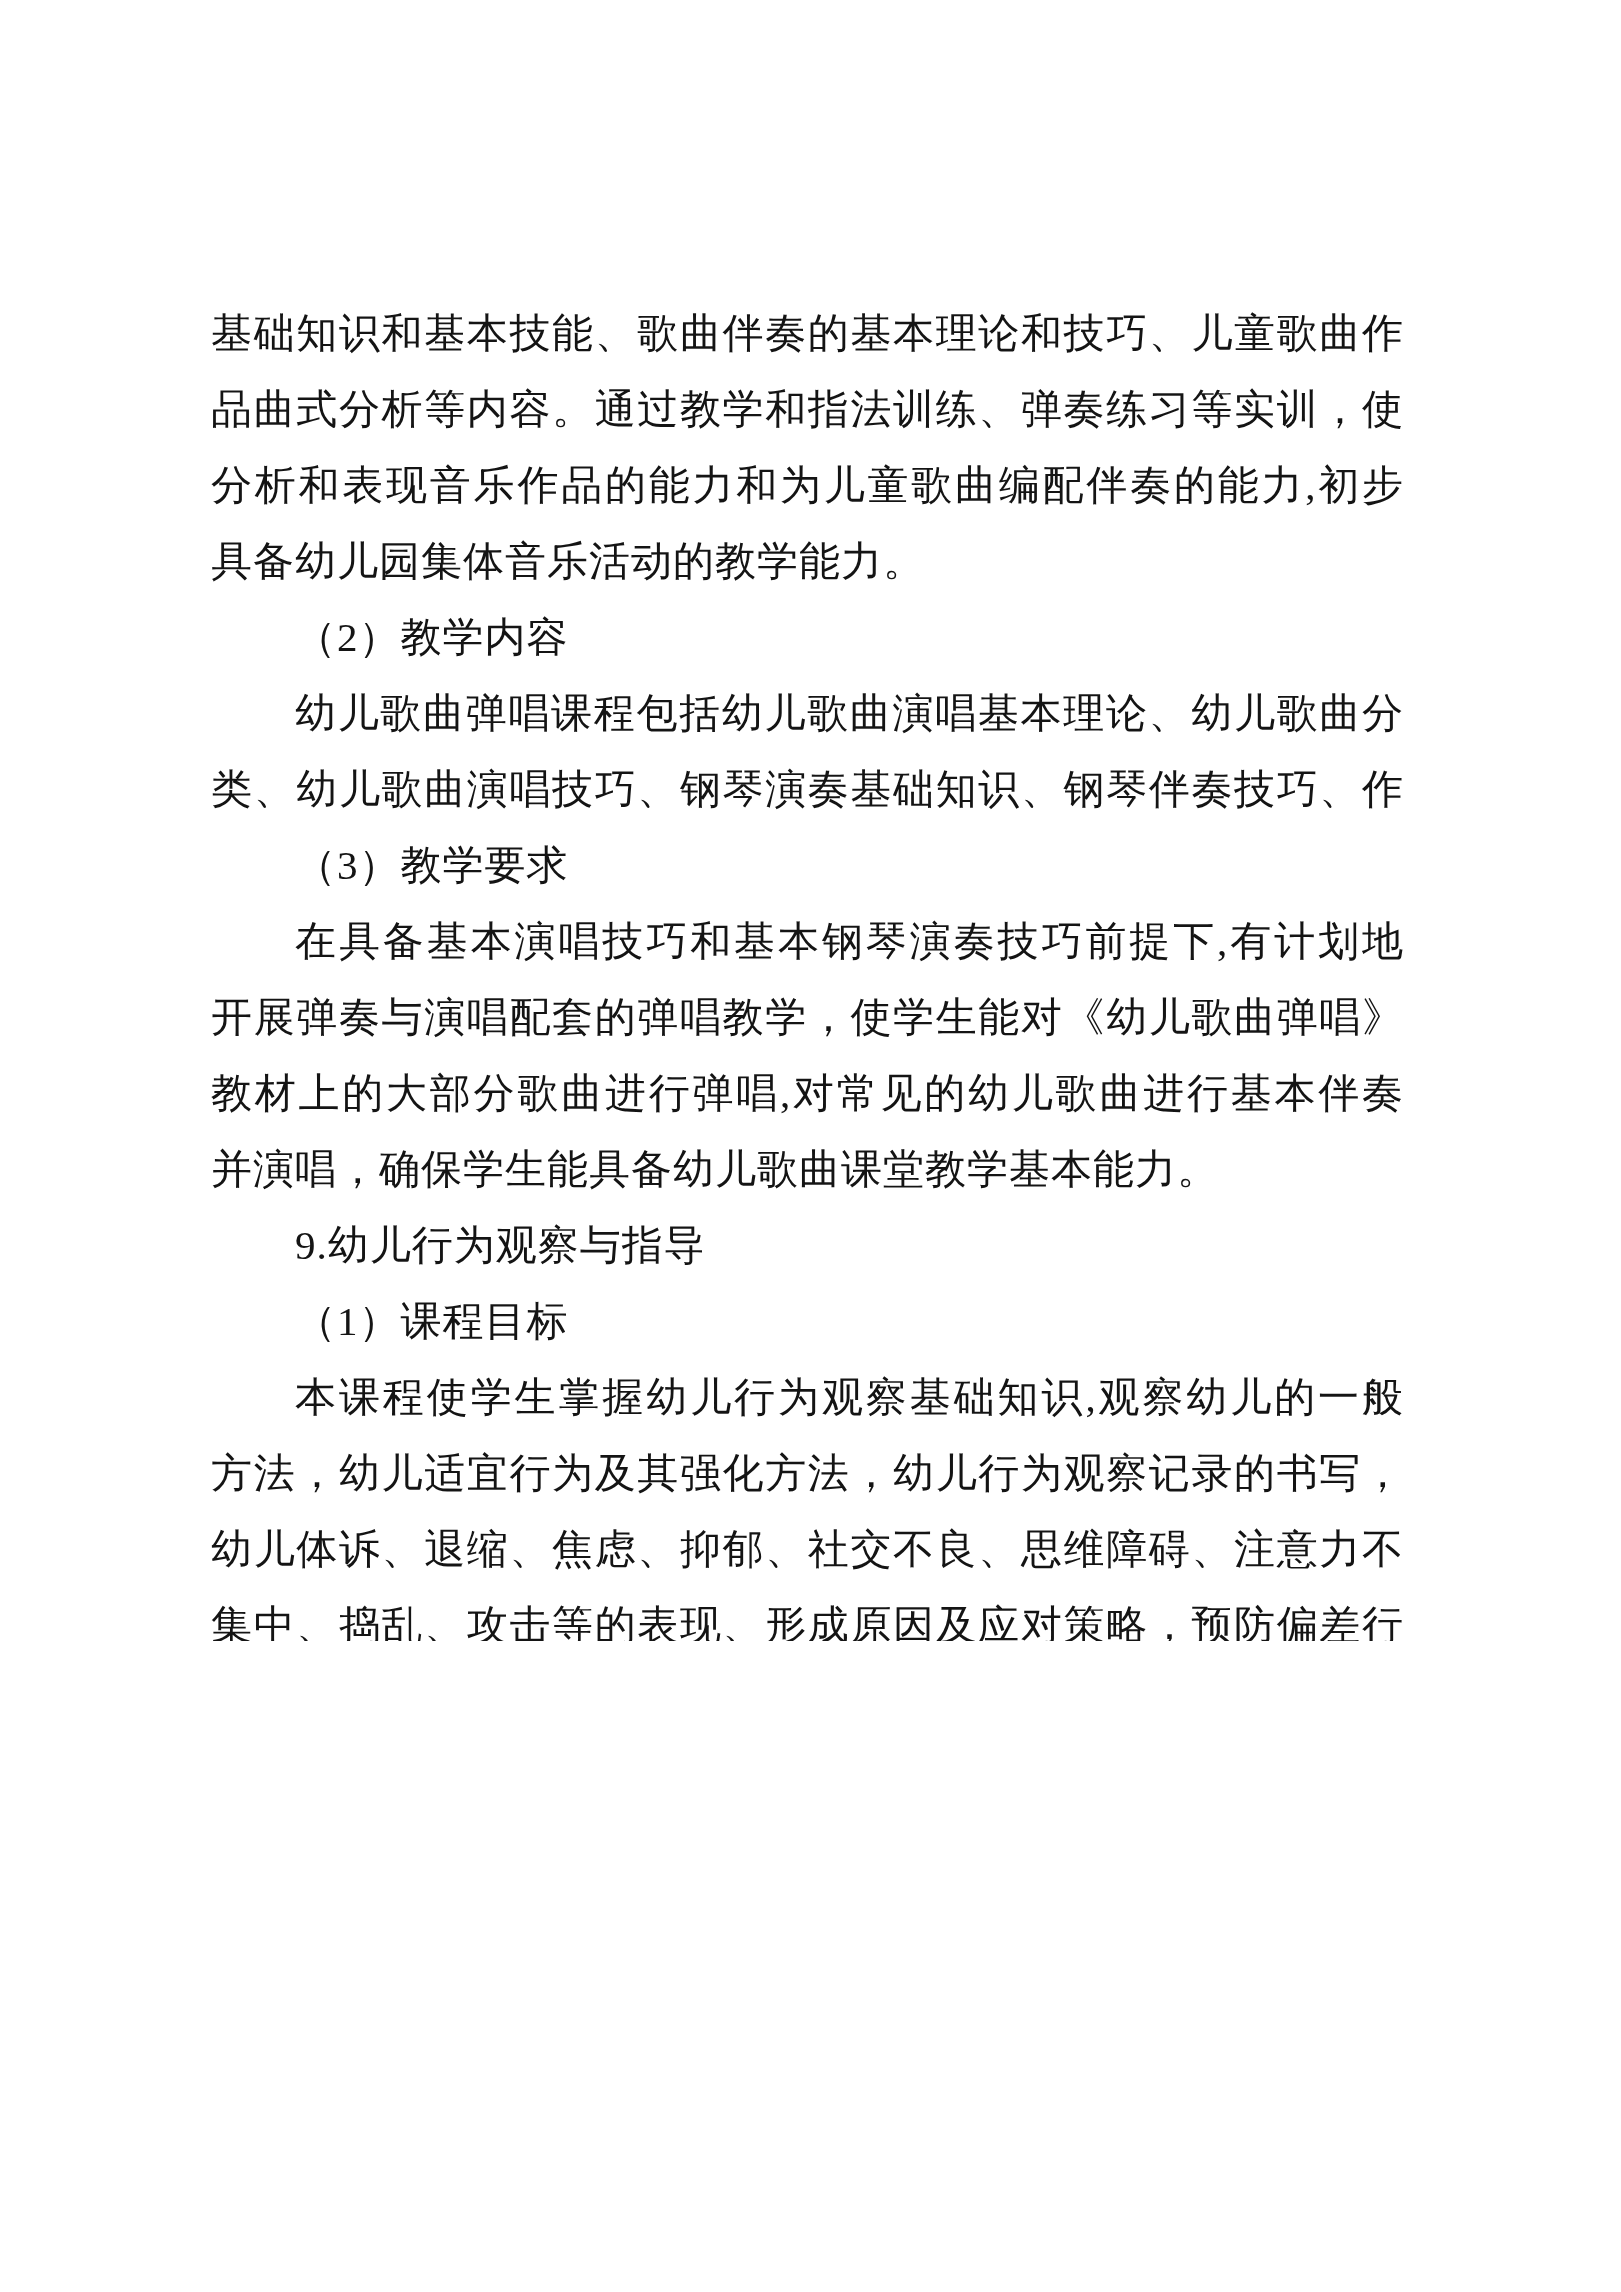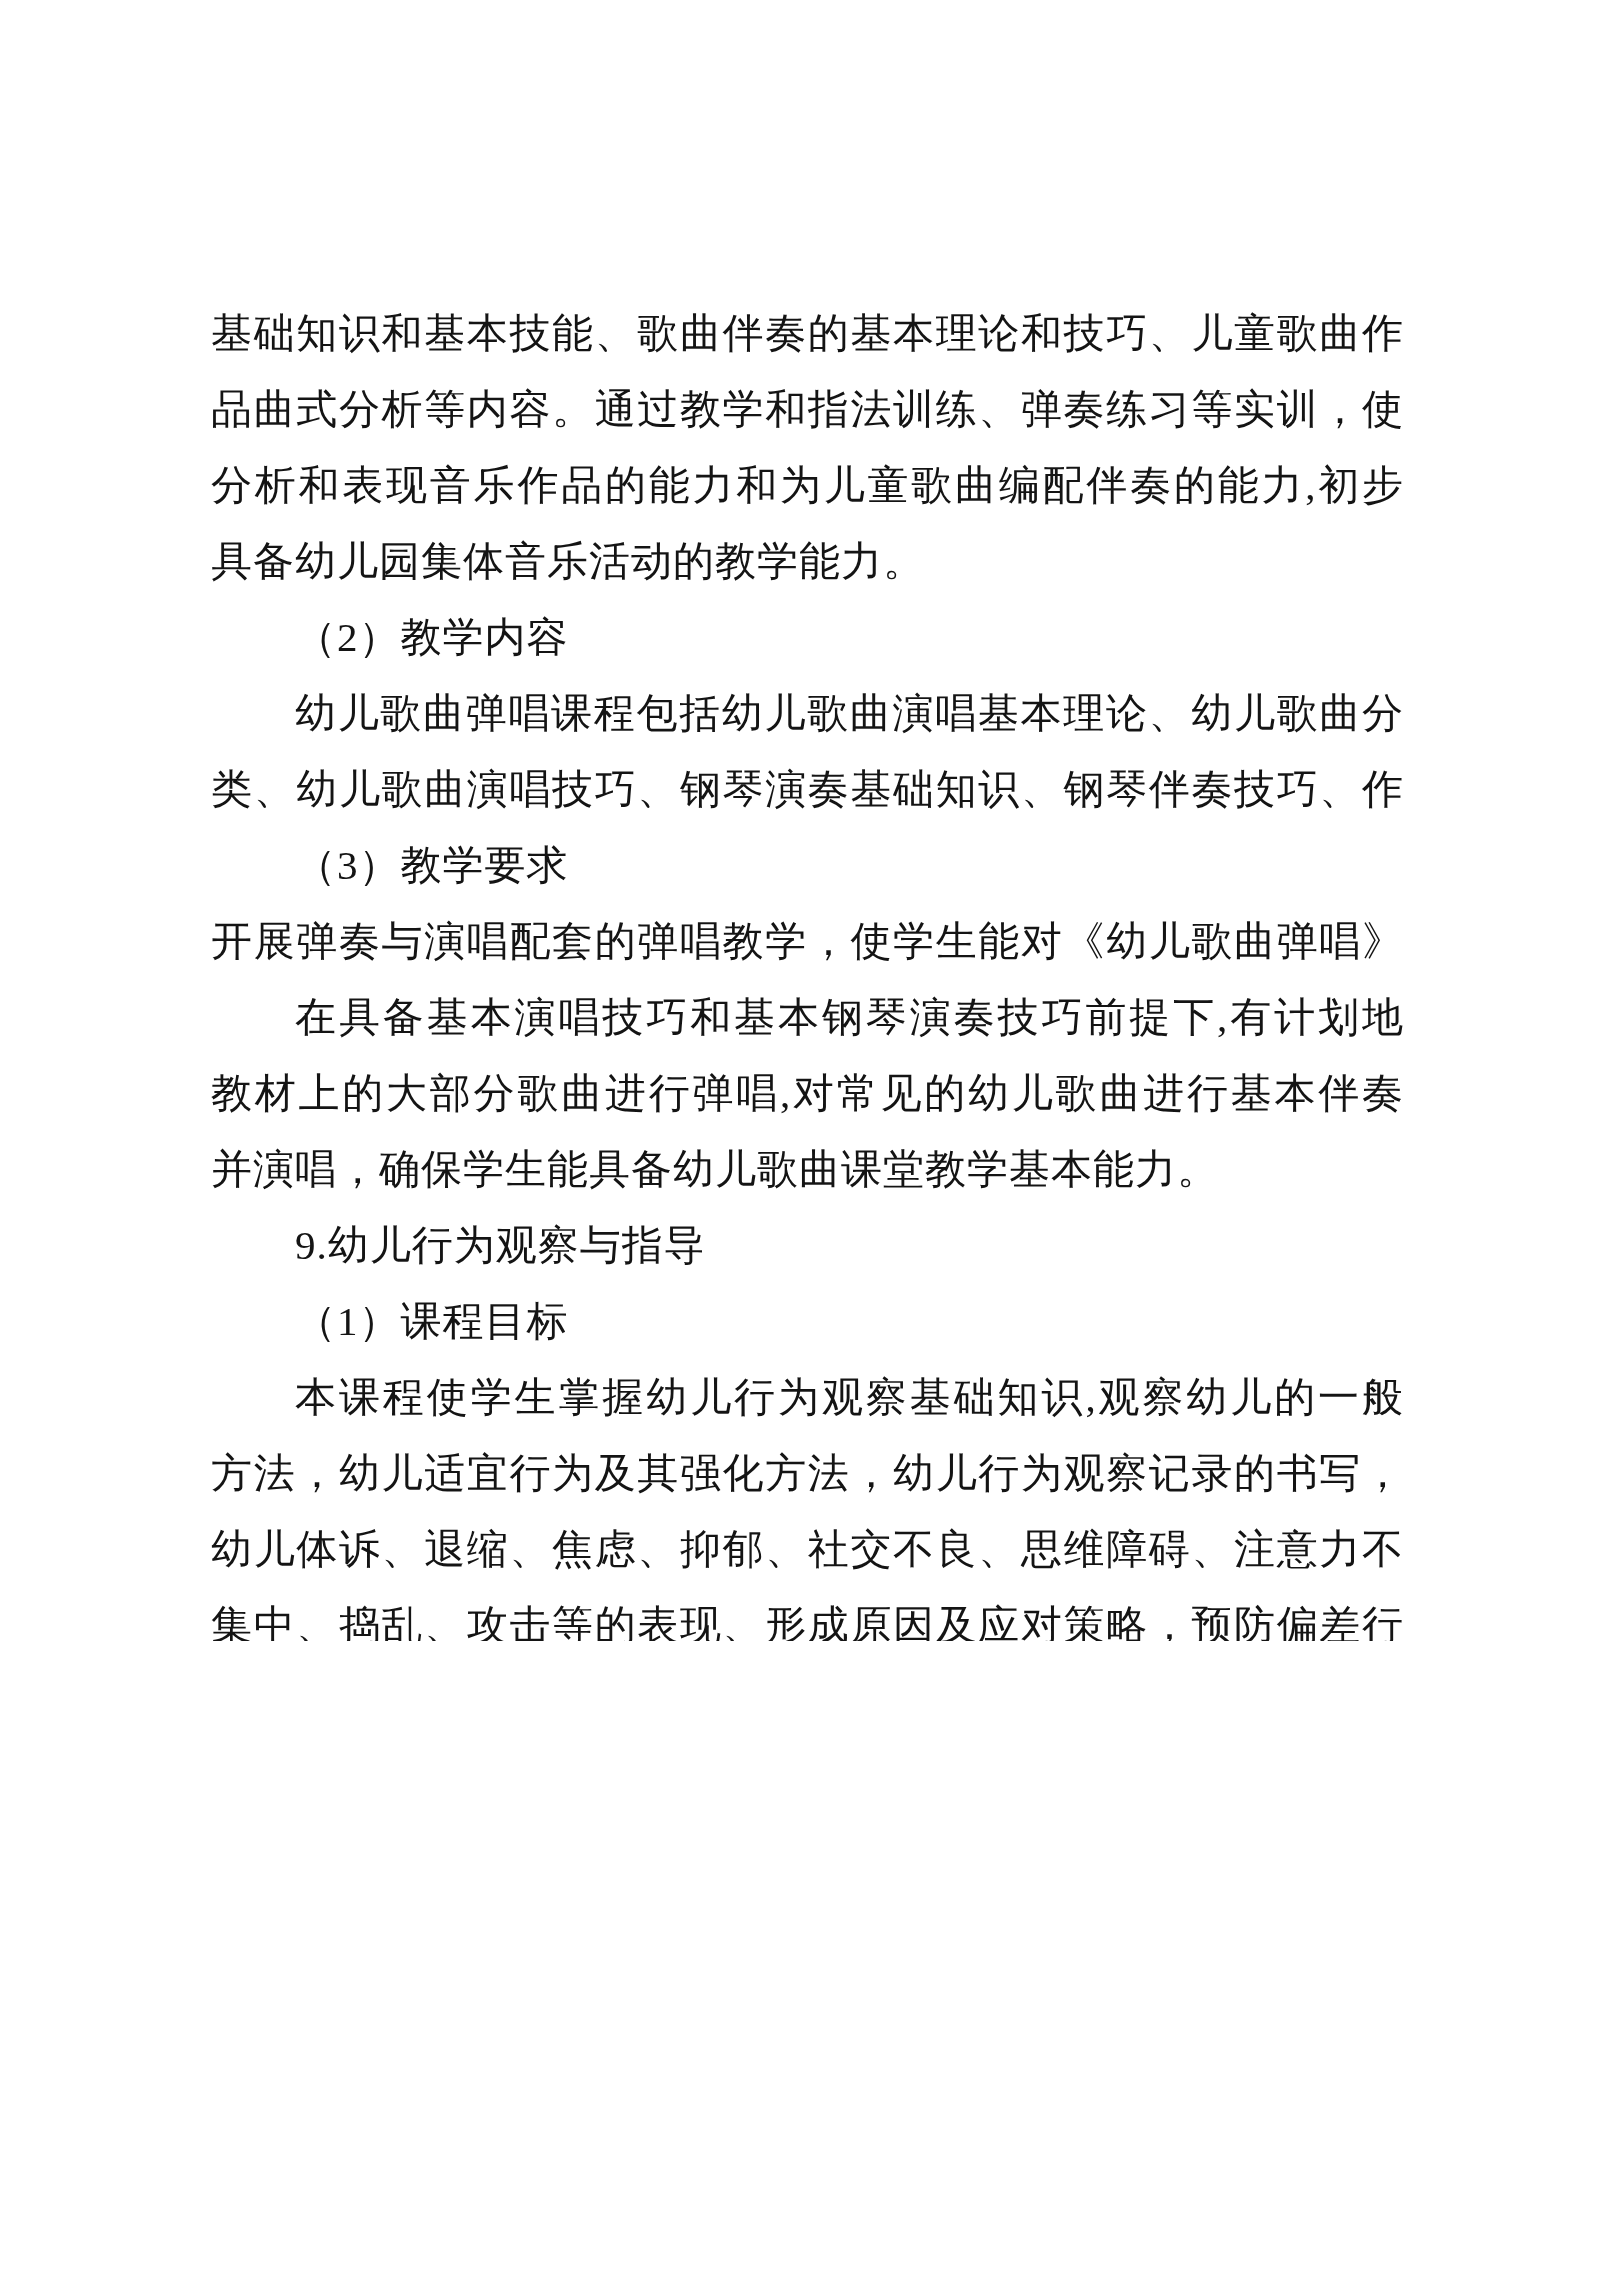--- a/index.html
+++ b/index.html
@@ -65,22 +65,22 @@
         <div class="line indent">（2）教学内容</div>
       </div>
       <div class="paragraph">
         <div class="line fill indent">幼儿歌曲弹唱课程包括幼儿歌曲演唱基本理论、幼儿歌曲分</div>
         <div class="line fill">类、幼儿歌曲演唱技巧、钢琴演奏基础知识、钢琴伴奏技巧、作</div>
       </div>
       <div class="paragraph">
         <div class="line indent">（3）教学要求</div>
       </div>
       <div class="paragraph">
+        <div class="line fill indent">在具备基本演唱技巧和基本钢琴演奏技巧前提下,有计划地</div>
         <div class="line fill">开展弹奏与演唱配套的弹唱教学，使学生能对《幼儿歌曲弹唱》</div>
-        <div class="line fill indent">在具备基本演唱技巧和基本钢琴演奏技巧前提下,有计划地</div>
         <div class="line fill">教材上的大部分歌曲进行弹唱,对常见的幼儿歌曲进行基本伴奏</div>
         <div class="line">并演唱，确保学生能具备幼儿歌曲课堂教学基本能力。</div>
       </div>
       <div class="paragraph">
         <div class="line bold indent">9.幼儿行为观察与指导</div>
       </div>
       <div class="paragraph">
         <div class="line indent">（1）课程目标</div>
       </div>
       <div class="paragraph">

